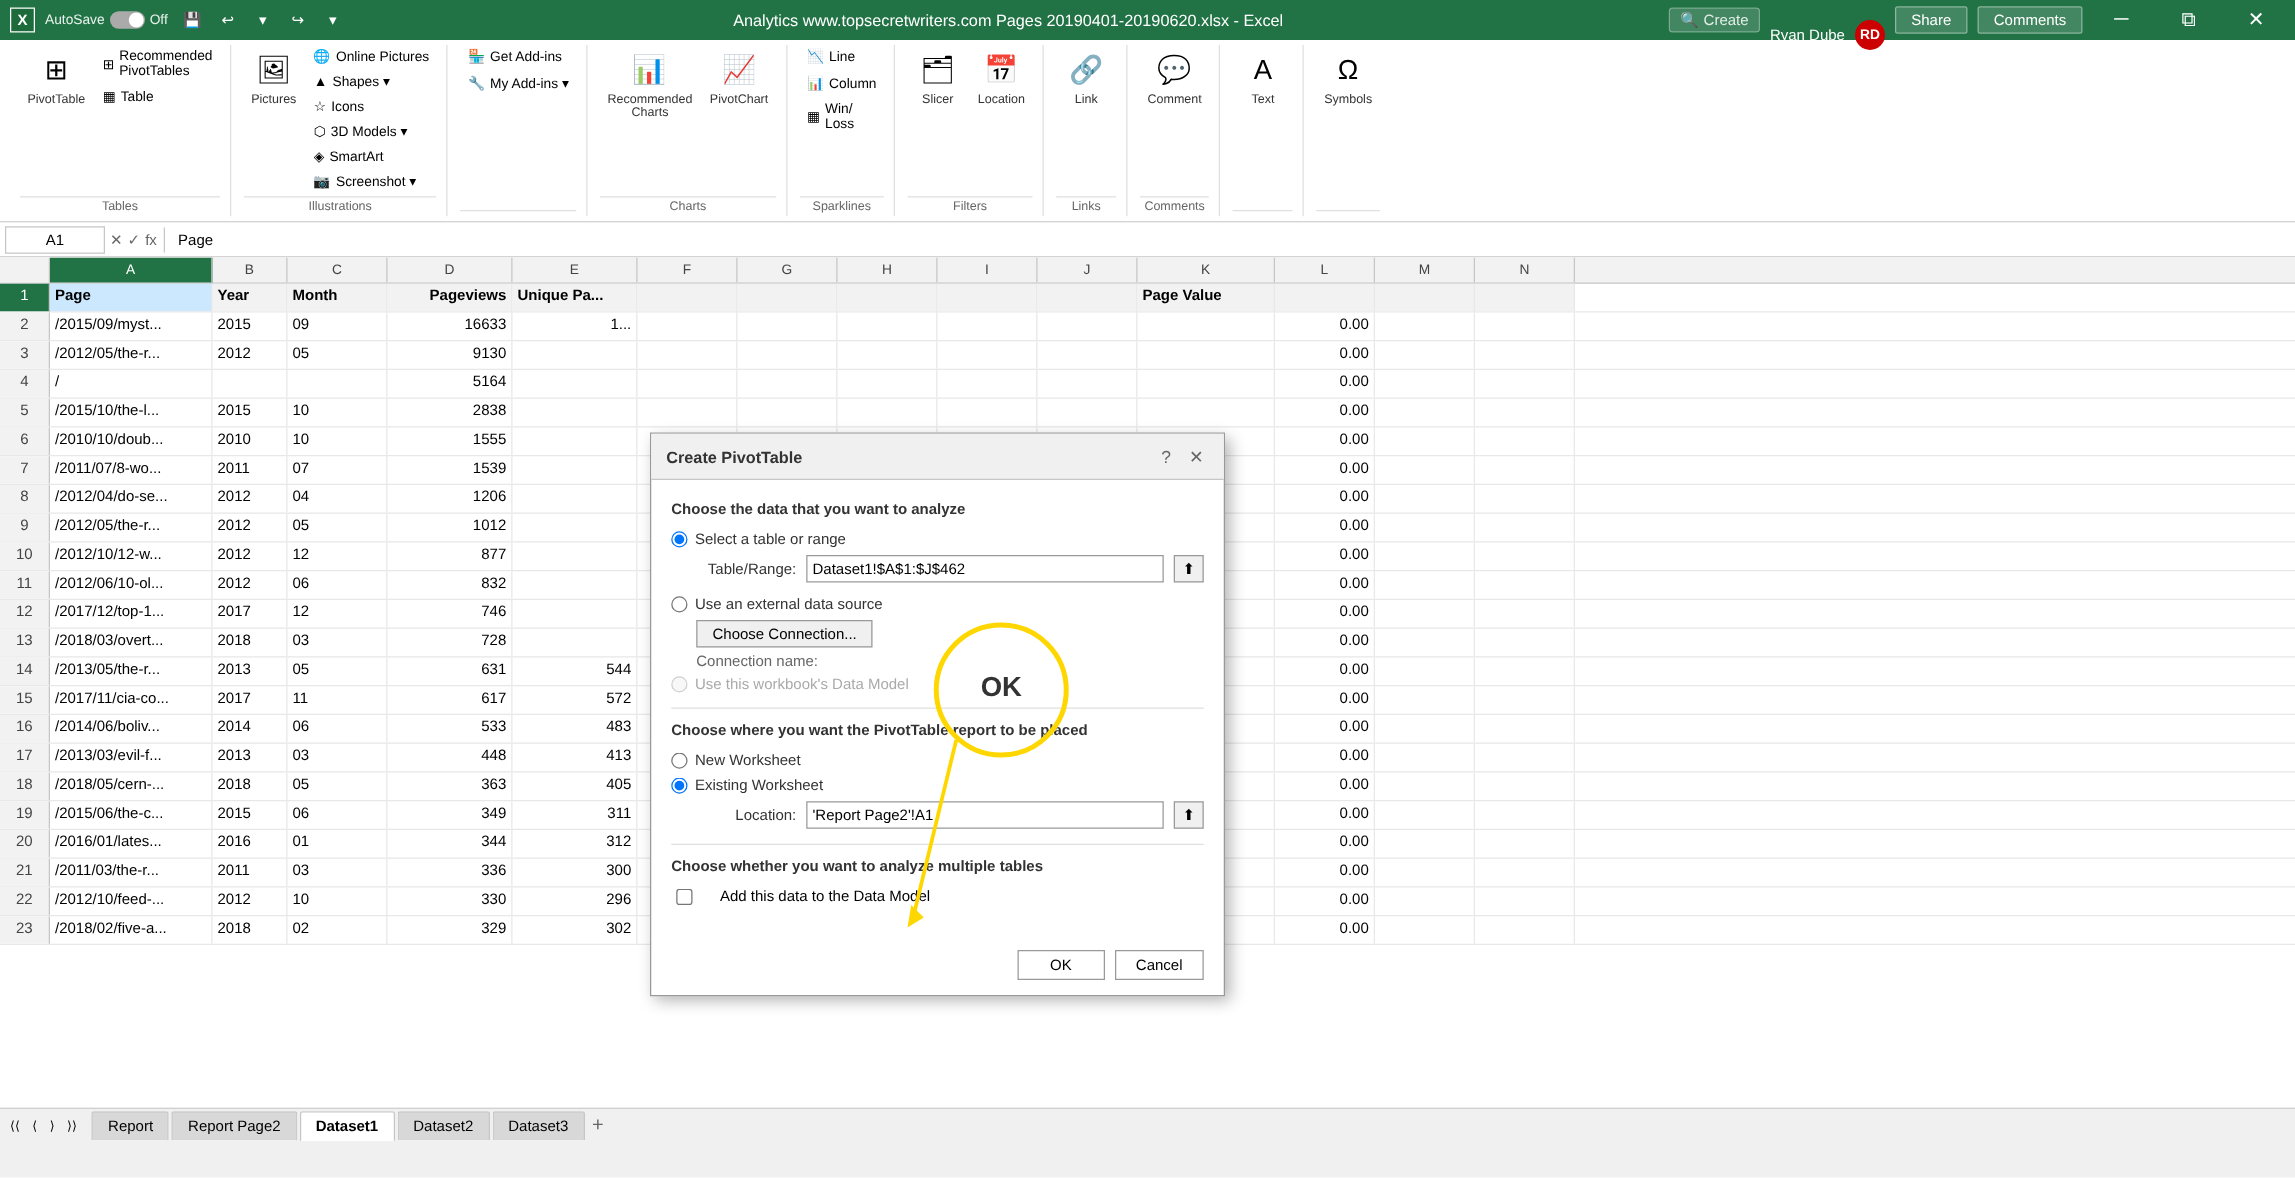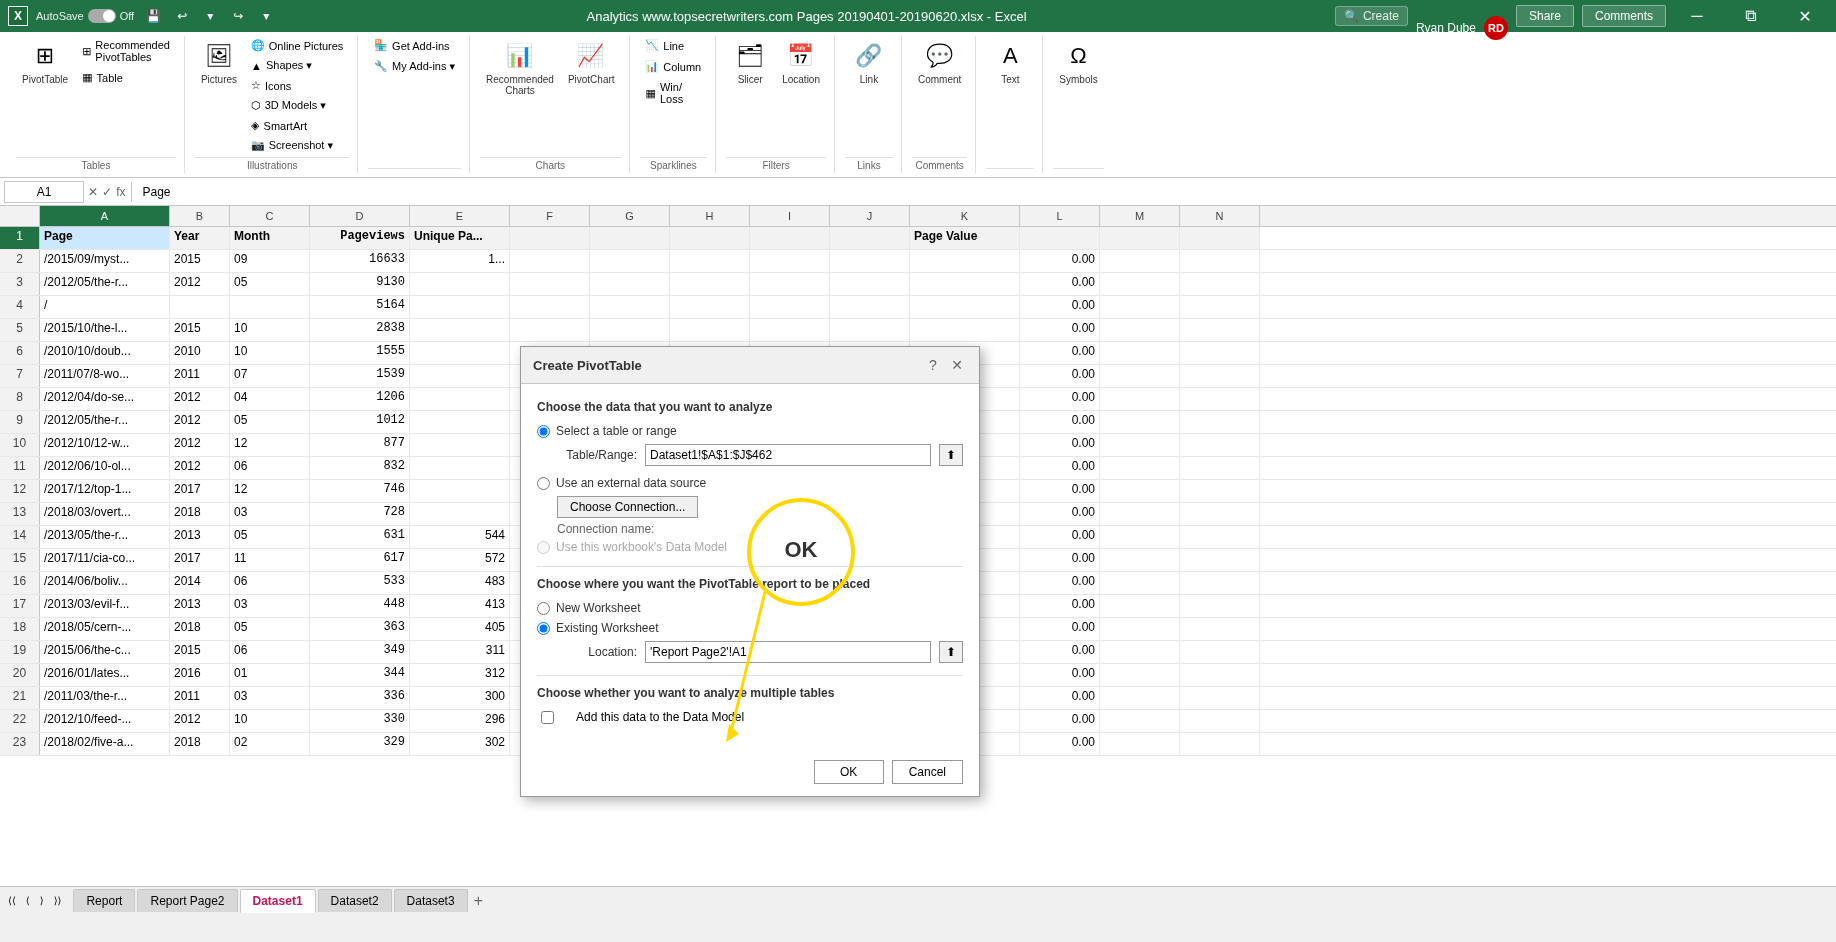--- a/index.html
+++ b/index.html
@@ -56,38 +56,38 @@
     .col-header.active { background: #217346; color: white; }
     .spreadsheet-row { display: flex; border-bottom: 1px solid #e8e8e8; }
     .cell { border-right: 1px solid #e8e8e8; padding: 2px 4px; font-size: 12px; min-width: 80px; height: 22px; overflow: hidden; white-space: nowrap; text-overflow: ellipsis; }
     .cell.row-num { min-width: 40px; max-width: 40px; background: #f2f2f2; text-align: center; color: #444; border-right: 1px solid #c6c6c6; }
     .cell.row-num.active { background: #217346; color: white; }
     .cell.header { font-weight: 600; background: #f2f2f2; }
     .cell.selected { background: #cce8ff; }
     .cell.col-a { min-width: 130px; }
     .cell.col-b { min-width: 60px; }
     .cell.col-c { min-width: 80px; }
-    .cell.col-d { min-width: 100px; font-family: Liberation Mono, monospace; }
+    .cell.col-d { min-width: 100px; }
     .cell.col-e { min-width: 100px; }
     .cell.col-f { min-width: 80px; }
     .cell.col-g { min-width: 80px; }
     .cell.col-h { min-width: 80px; }
     .cell.col-i { min-width: 80px; }
     .cell.col-j { min-width: 80px; }
     .cell.col-k { min-width: 110px; }
     .cell.col-l { min-width: 80px; }
     .cell.col-m { min-width: 80px; }
     .cell.col-n { min-width: 80px; }
     .cell.right { text-align: right; }
 
     
     .sheet-tabs-bar { display: flex; align-items: center; background: #f0f0f0; border-top: 1px solid #c6c6c6; height: 28px; padding: 0 4px; }
     .sheet-tab { padding: 4px 12px; font-size: 12px; cursor: pointer; border: 1px solid #c6c6c6; border-bottom: none; background: #d8d8d8; margin-right: 2px; border-radius: 2px 2px 0 0; }
     .sheet-tab.active { background: white; border-bottom: 1px solid white; font-weight: 600; color: #217346; }
-    .sheet-tab.active.dataset1 { color: #be185d; }
+    .sheet-tab.active.dataset1 { color: #000000; }
 
     
     .dialog-overlay { position: absolute; top: 0; left: 0; right: 0; bottom: 0; z-index: 100; pointer-events: none; }
     .dialog { position: absolute; top: 140px; left: 520px; width: 460px; background: white; border: 1px solid #999; box-shadow: 4px 4px 12px rgba(0,0,0,0.3); pointer-events: all; }
     .dialog-title-bar { background: #f0f0f0; border-bottom: 1px solid #c6c6c6; padding: 8px 12px; display: flex; justify-content: space-between; align-items: center; }
     .dialog-title { font-size: 13px; font-weight: 600; color: #333; }
     .dialog-title-icons { display: flex; gap: 4px; }
     .dialog-close-btn { width: 20px; height: 20px; display: flex; align-items: center; justify-content: center; cursor: pointer; font-size: 14px; color: #666; }
     .dialog-body { padding: 16px; }
     .dialog-section-title { font-size: 12px; font-weight: 600; color: #333; margin-bottom: 10px; }

